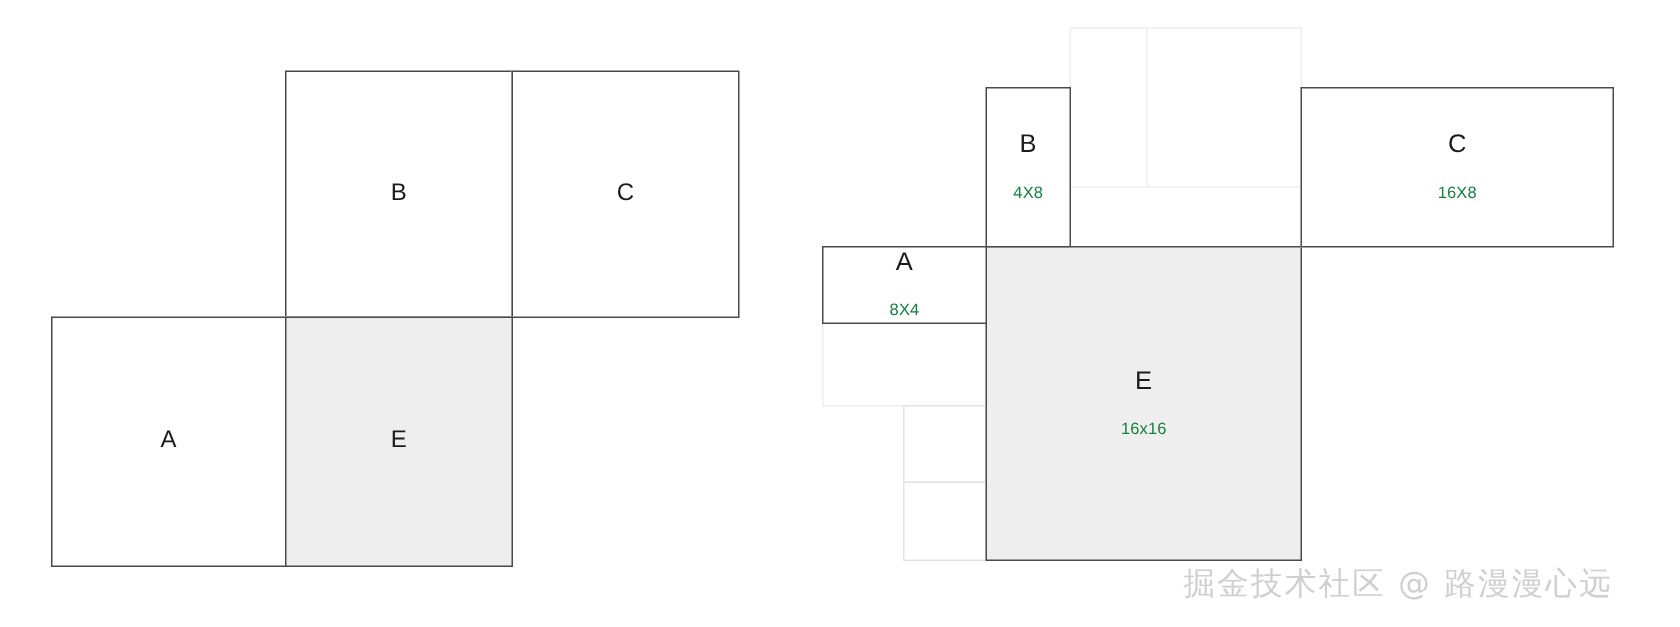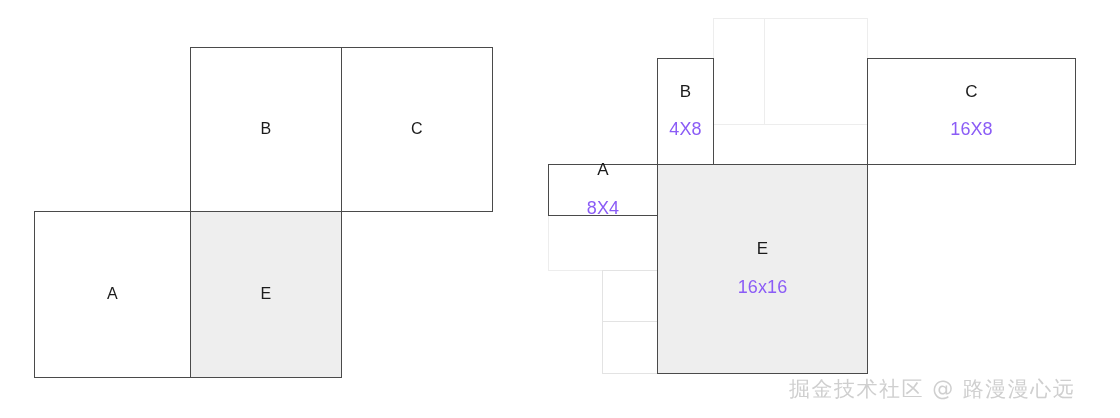--- a/index.html
+++ b/index.html
@@ -37,25 +37,25 @@
     z-index:0;
   }
 
   .lbl{
     font-size:17px;
     line-height:1.15;
     letter-spacing:0.2px;
     font-weight:400;
   }
   .dim{
-    font-size:18px;
+    font-size:11px;
     line-height:1.35;
     letter-spacing:0.1px;
     margin-top:16px;
-    color:#8b5cf6;
+    color:#15803d;
   }
   .lbl.solo{font-size:16px;}
 
   #watermark{
     position:absolute;
     left:789px;top:375px;
     font-size:21px;
     letter-spacing:1.5px;
     color:#cfcfcf;
     white-space:nowrap;

